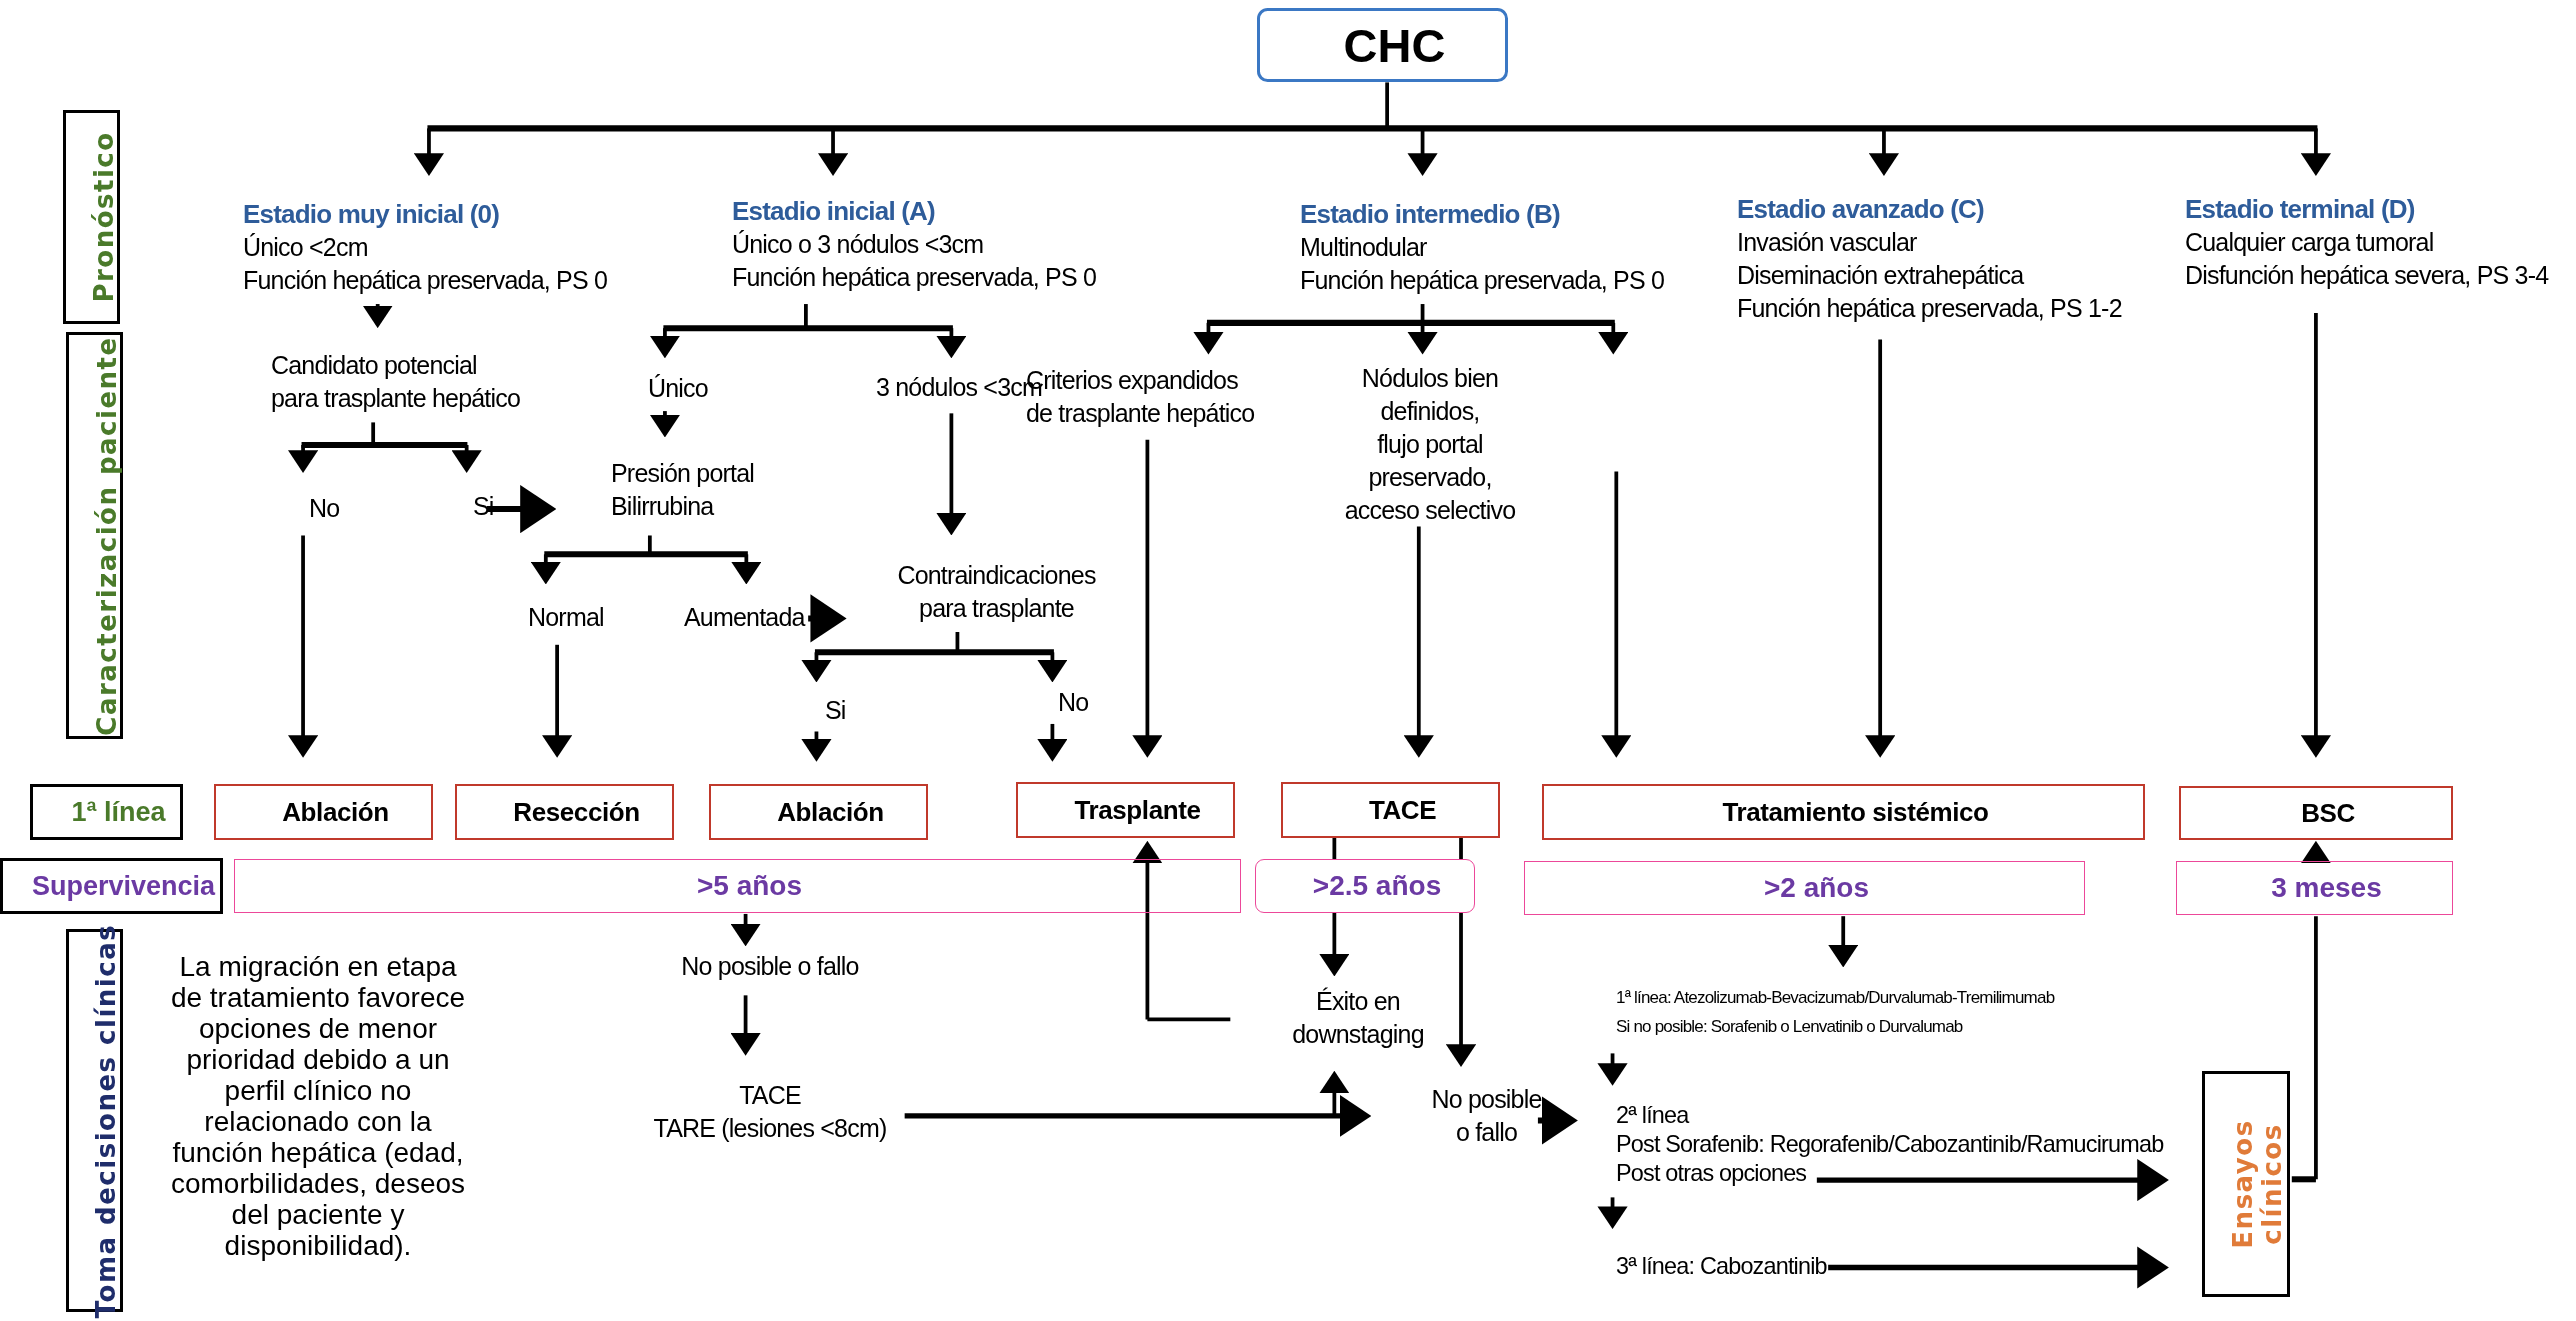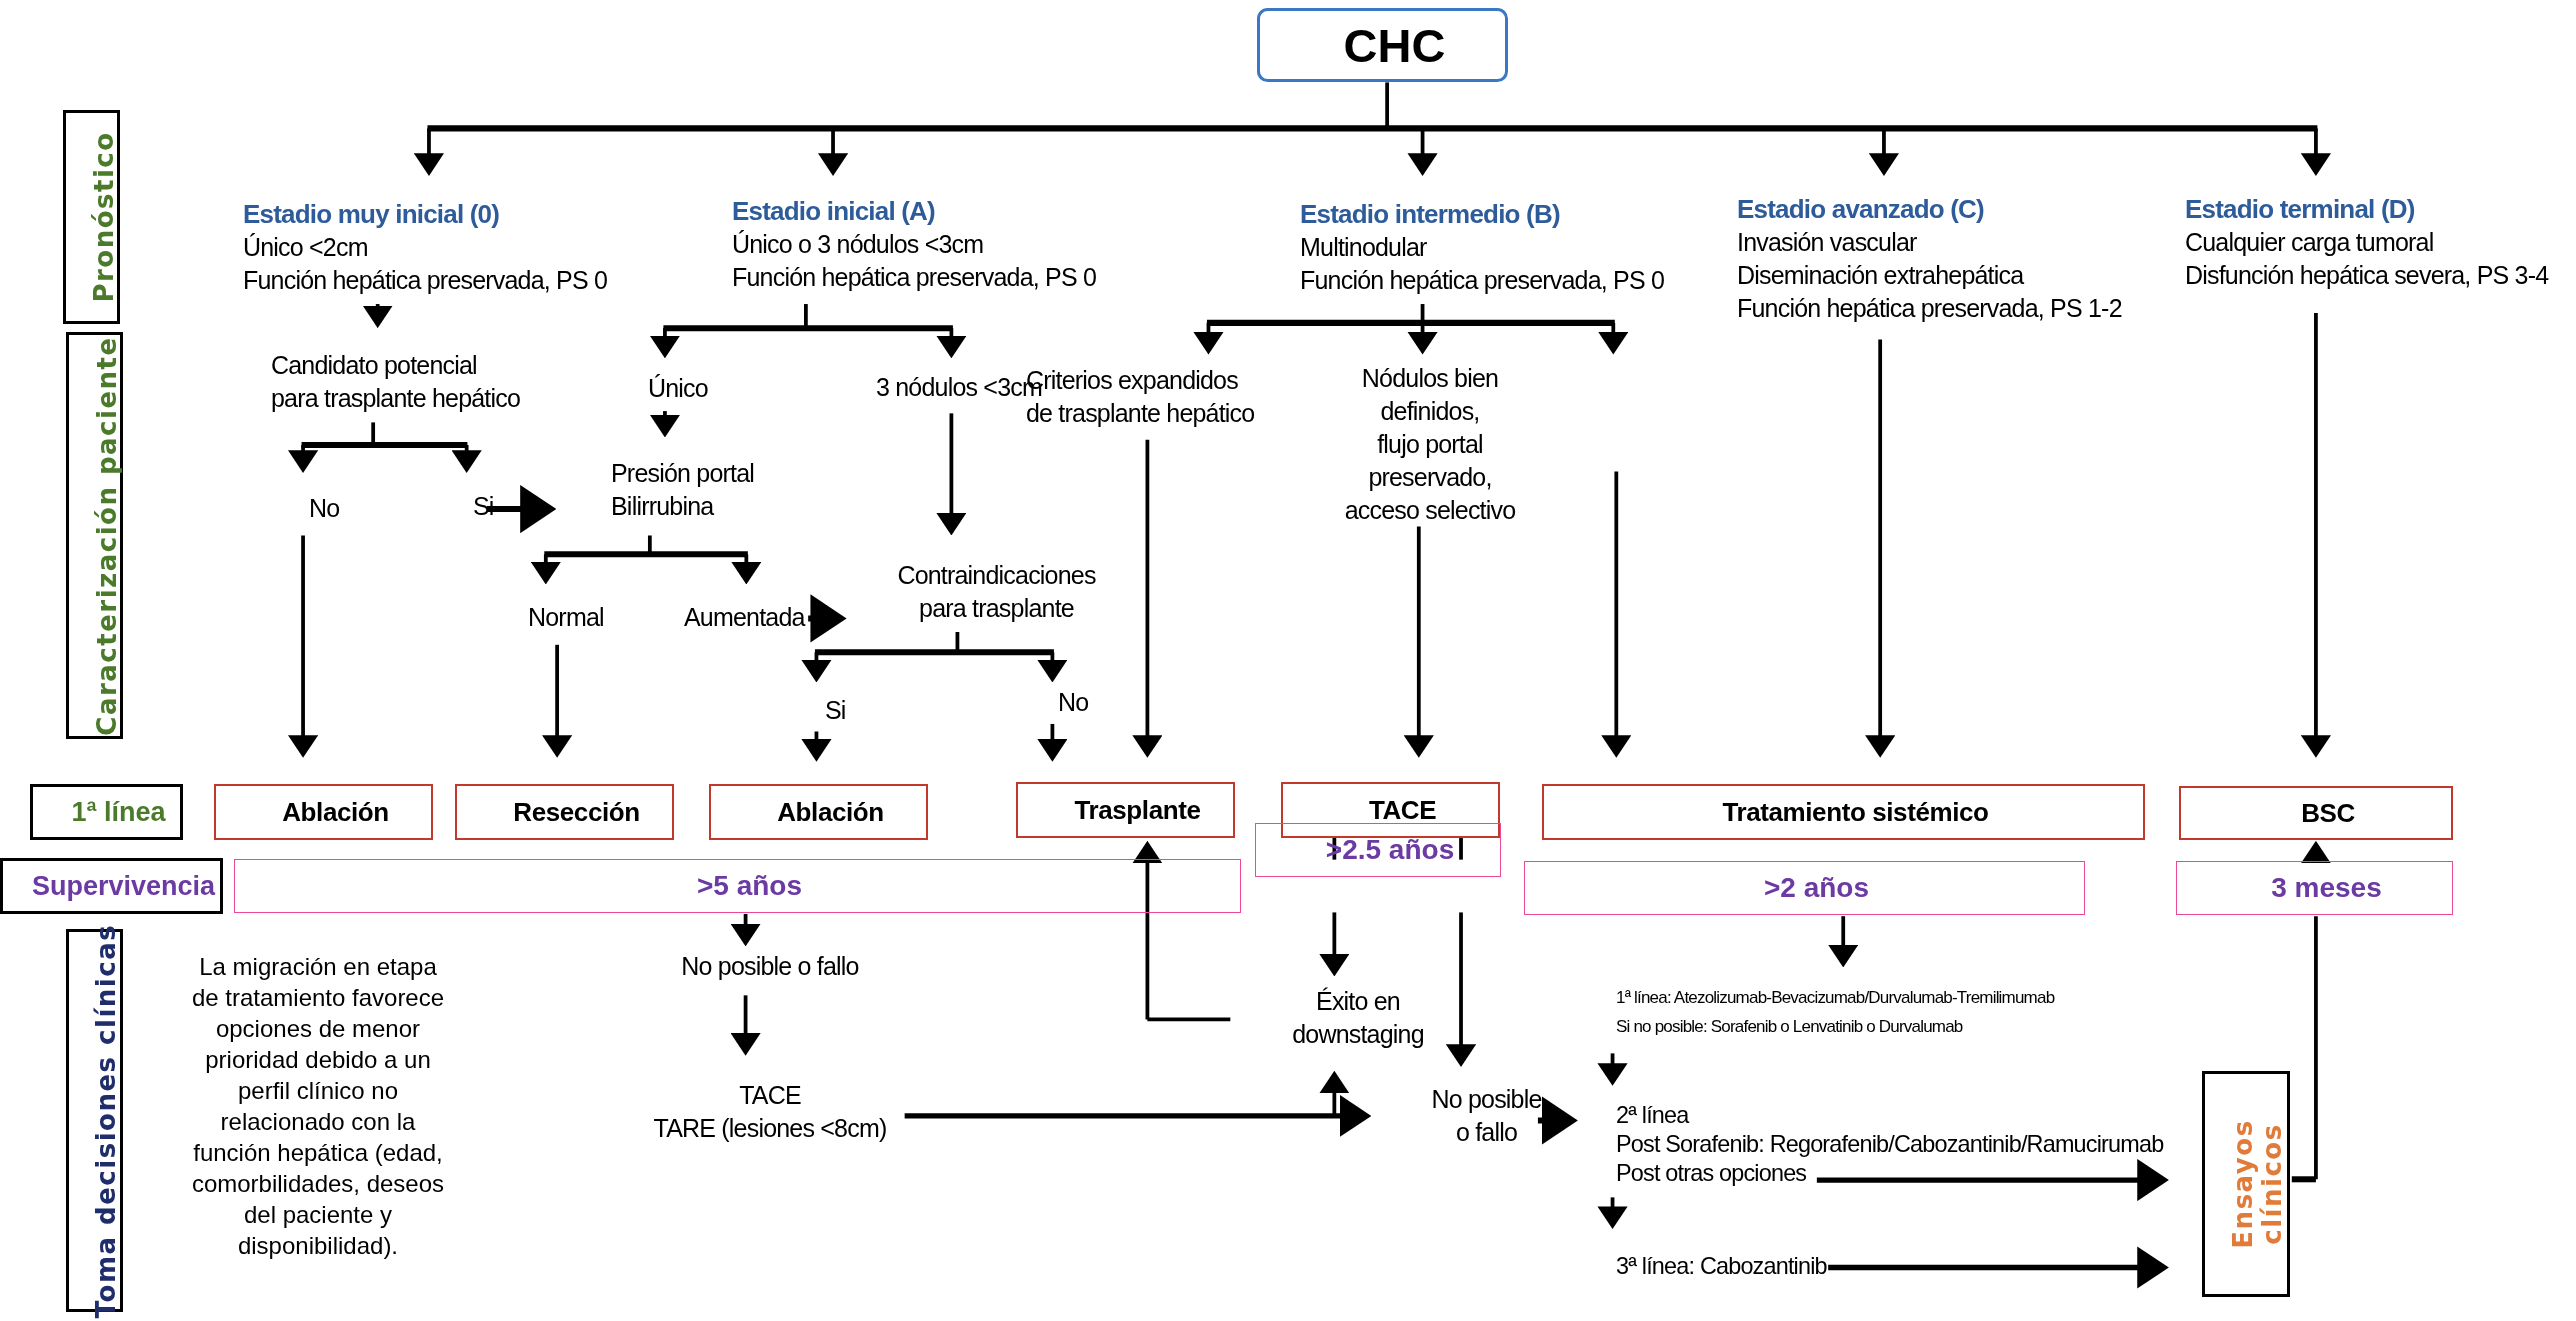--- a/index.html
+++ b/index.html
@@ -188,25 +188,25 @@
 
   <div class="abs tbox" style="left:214px;top:784px;width:219px;height:56px;">Ablación</div>
   <div class="abs tbox" style="left:455px;top:784px;width:219px;height:56px;">Resección</div>
   <div class="abs tbox" style="left:709px;top:784px;width:219px;height:56px;">Ablación</div>
   <div class="abs tbox" style="left:991px;top:782px;width:219px;height:56px;margin-left:25px;">Trasplante</div>
   <div class="abs tbox" style="left:1281px;top:782px;width:219px;height:56px;">TACE</div>
   <div class="abs tbox" style="left:1542px;top:784px;width:603px;height:56px;">Tratamiento sistémico</div>
   <div class="abs tbox" style="left:2179px;top:786px;width:274px;height:54px;">BSC</div>
 
   <div class="abs sbox purple" style="left:234px;top:859px;width:1007px;height:54px;">&gt;5 años</div>
-  <div class="abs sbox purple" style="left:1255px;top:823px;width:246px;height:54px;">&gt;2.5 años</div>
+  <div class="abs sbox purple" style="left:1255px;top:859px;width:220px;height:54px;border-radius:9px;">&gt;2.5 años</div>
   <div class="abs sbox purple" style="left:1524px;top:861px;width:561px;height:54px;">&gt;2 años</div>
   <div class="abs sbox purple" style="left:2176px;top:861px;width:277px;height:54px;">3 meses</div>
 
-  <div class="abs txt ctr" style="left:143px;top:951px;width:302px;font-size:24px;line-height:31px;letter-spacing:0;">
+  <div class="abs txt ctr" style="left:143px;top:951px;width:302px;font-size:28px;line-height:31px;letter-spacing:0;">
     <div>La migración en etapa</div>
     <div>de tratamiento favorece</div>
     <div>opciones de  menor</div>
     <div>prioridad debido a un</div>
     <div>perfil clínico no</div>
     <div>relacionado con la</div>
     <div>función hepática (edad,</div>
     <div>comorbilidades, deseos</div>
     <div>del paciente y</div>
     <div>disponibilidad).</div>

